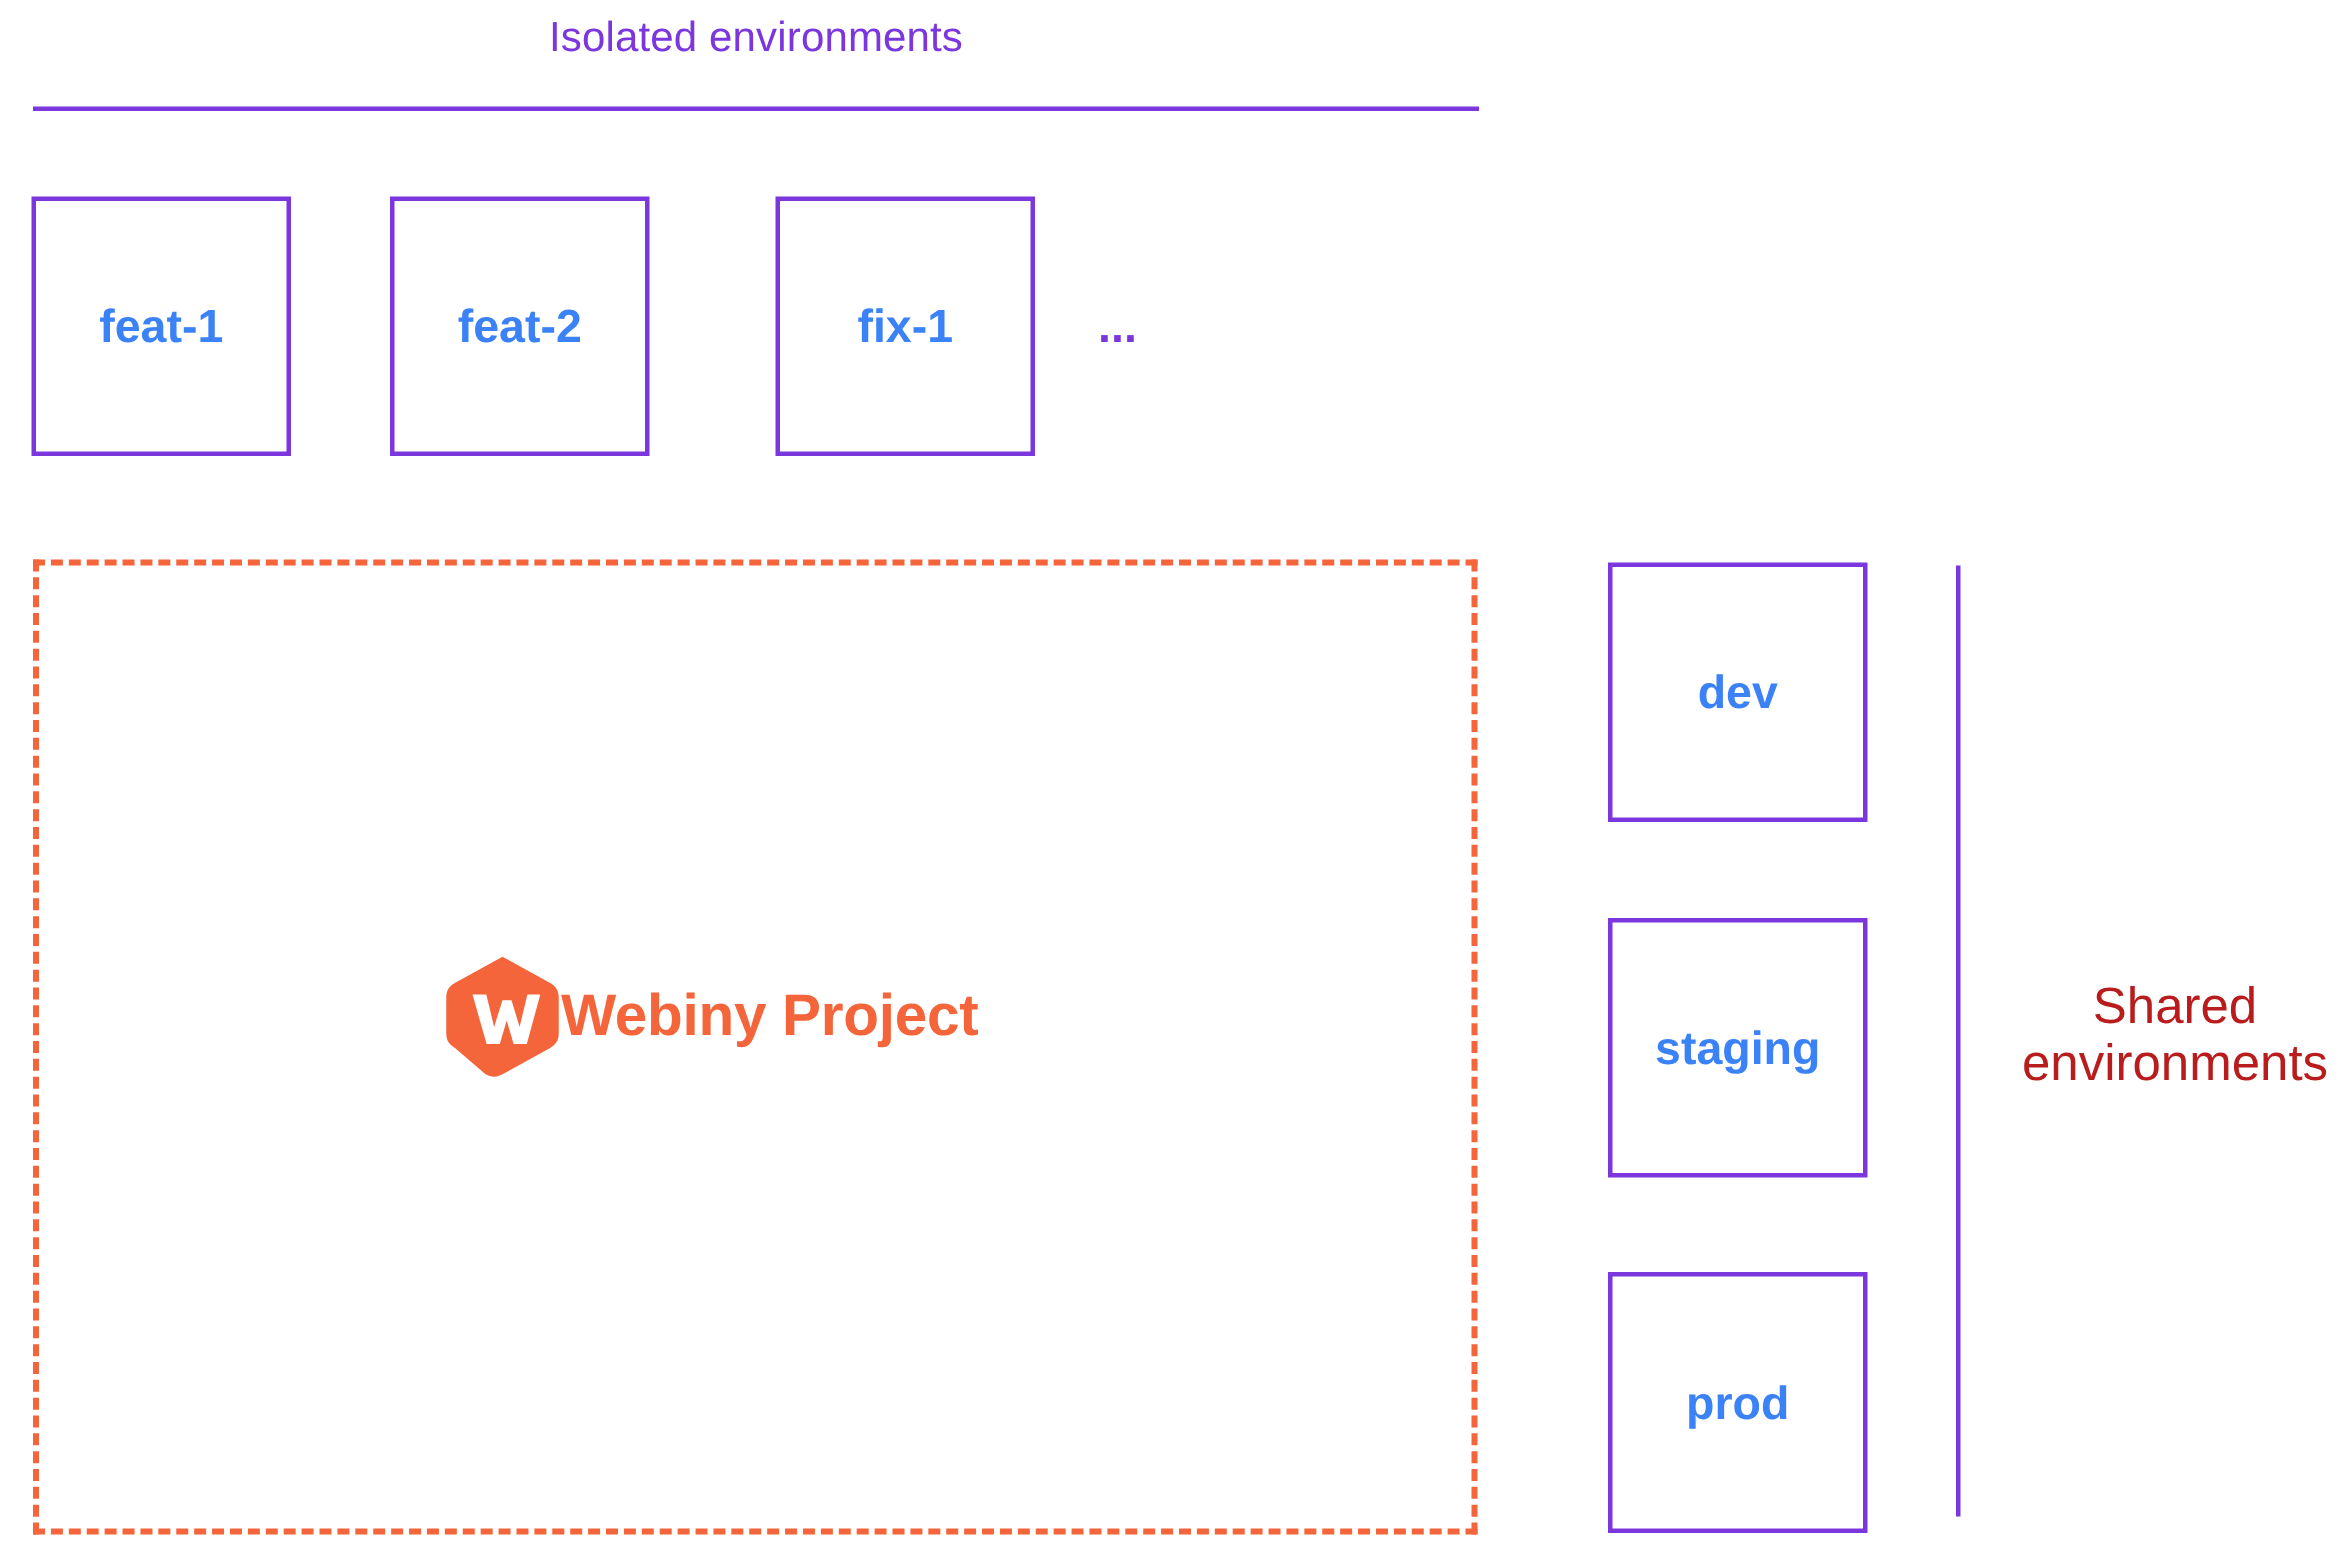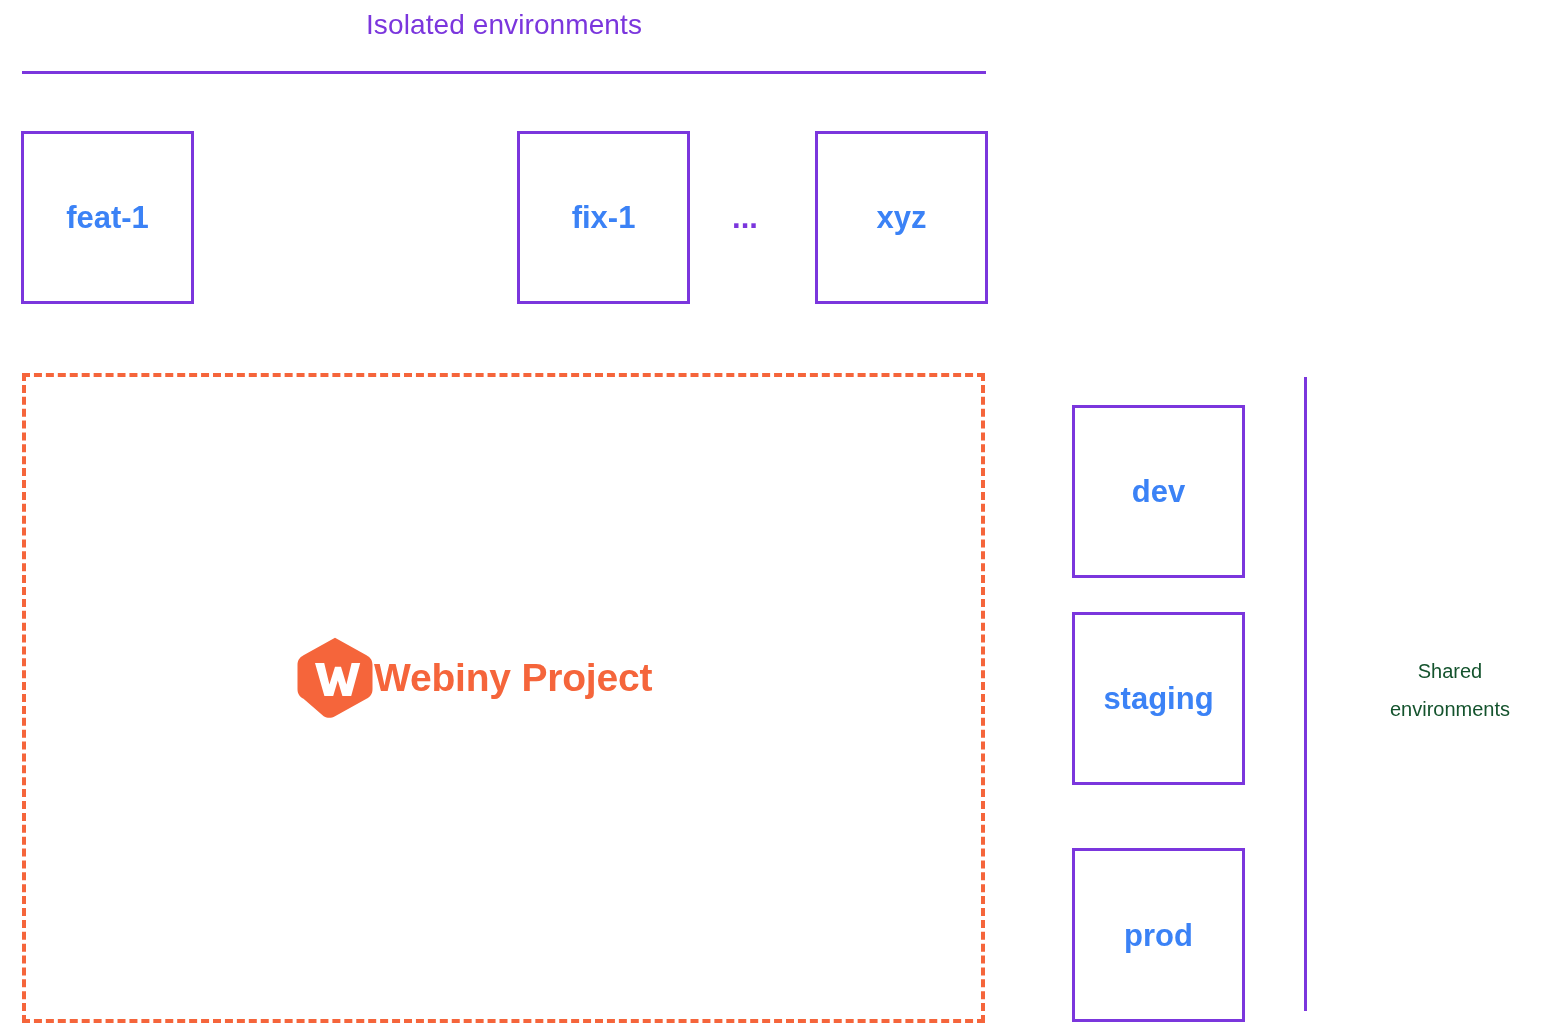--- a/index.html
+++ b/index.html
@@ -115,66 +115,66 @@
   .project-name {
     color: #F5653B;
     font-size: 39px;
     font-weight: 700;
     line-height: 1;
     white-space: nowrap;
     letter-spacing: -0.2px;
   }
 
   
-  .shared-box-0 { left: 1072px; top: 375px; width: 173px; height: 173px; margin-top: 30px; }
+  .shared-box-0 { left: 1072px; top: 375px; width: 173px; height: 173px; }
   .shared-box-1 { left: 1072px; top: 612px; width: 173px; height: 173px; }
   .shared-box-2 { left: 1072px; top: 848px; width: 173px; height: 174px; }
 
   .shared-box .env-label { font-size: 31px; }
 
   .shared-rule {
     position: absolute;
     left: 1304px;
     top: 377px;
     width: 3px;
     height: 634px;
     background: #7B36DD;
   }
 
   .shared-title {
     position: absolute;
     left: 1336px;
     top: 652px;
     width: 228px;
     text-align: center;
-    color: #14532d;
-    font-size: 20px;
+    color: #b91c1c;
+    font-size: 34px;
     font-weight: 400;
     line-height: 38px;
   }
   .shared-title .line { display: block; white-space: nowrap; }
 </style>
 </head>
 <body>
 
 <div class="canvas">
 
   <div class="isolated-title">Isolated environments</div>
   <div class="isolated-rule"></div>
 
   <div class="env-box iso-box-0">
     <span class="env-label">feat-1</span>
   </div>
+  <div class="env-box iso-box-1">
+    <span class="env-label">feat-2</span>
+  </div>
   <div class="env-box iso-box-2">
     <span class="env-label">fix-1</span>
   </div>
   <div class="ellipsis">...</div>
-  <div class="env-box iso-box-3">
-    <span class="env-label">xyz</span>
-  </div>
 
   <div class="project-container"></div>
 
   <div class="project-brand">
     <svg class="hex-logo" viewBox="0 0 78 82" aria-hidden="true">
       <path d="M39 1.8 L70.5 19.2 C74.6 21.5 76.5 24.4 76.5 29.1 L76.5 52.9 C76.5 57.6 74.6 60.5 70.5 62.8 L39 80.2 C35.1 82.3 31.6 82.3 27.7 80.2 L7.5 62.8 C3.4 60.5 1.5 57.6 1.5 52.9 L1.5 29.1 C1.5 24.4 3.4 21.5 7.5 19.2 L39 1.8 Z" fill="#F5653B"></path>
       <path d="M19 27 L28.2 27 L33.4 48.6 L39 30.8 L45 30.8 L50.4 48.6 L55.6 27 L64.2 27 L55.2 60 L46.4 60 L41.8 44.4 L37.2 60 L28.4 60 Z" fill="#ffffff"></path>
     </svg>
     <span class="project-name">Webiny Project</span>
   </div>

